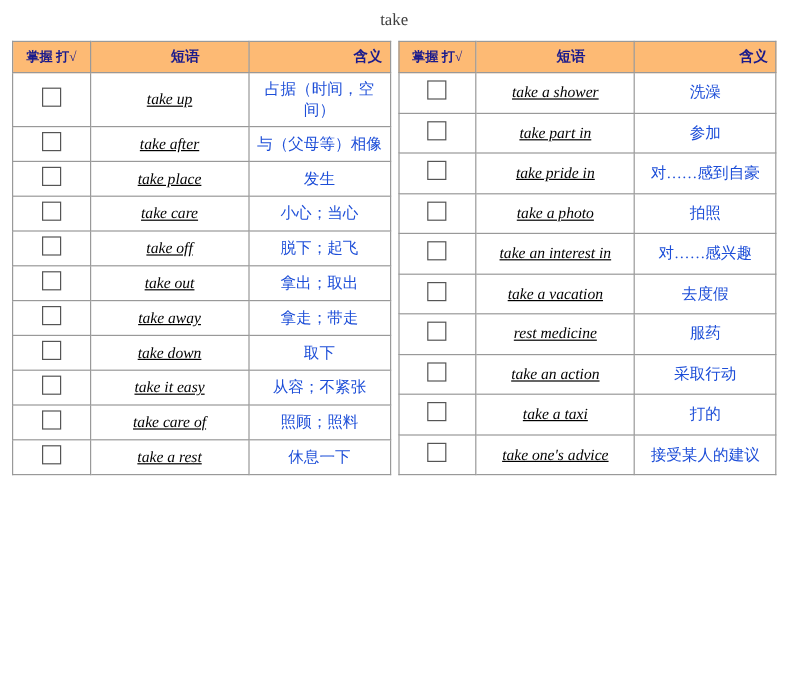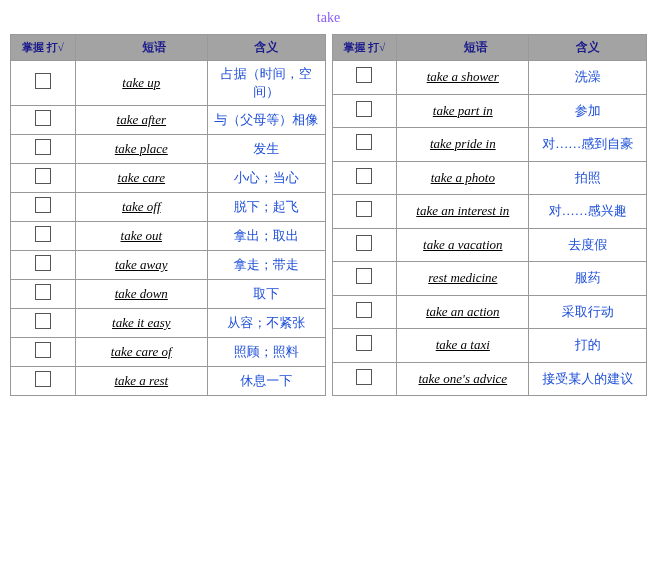--- a/index.html
+++ b/index.html
@@ -9,49 +9,50 @@
       background: #fff;
       display: flex;
       flex-direction: column;
       align-items: center;
       padding: 10px;
       width: 657px;
     }
     .page-title {
       font-size: 14px;
       margin-bottom: 8px;
-      color: #8b5cf6;
+      color: #404040;
     }
     .tables-wrapper {
       display: flex;
       gap: 6px;
       width: 100%;
     }
     table {
       border-collapse: collapse;
       flex: 1;
     }
     th, td {
       border: 1px solid #999;
       padding: 4px 6px;
       text-align: center;
       vertical-align: middle;
       color: #000;
     }
     th {
-      background: #a3a3a3;
+      background: #fdba74;
       font-weight: bold;
       font-size: 12px;
       color: #000;
     }
     .phrase-col {
       width: 90px;
     }
     .meaning-col {
       width: 80px;
+      text-align: right;
     }
     .check-col {
       width: 44px;
     }
     .phrase-text {
       color: #000;
       font-style: italic;
       text-decoration: underline;
     }
     .meaning-text {

